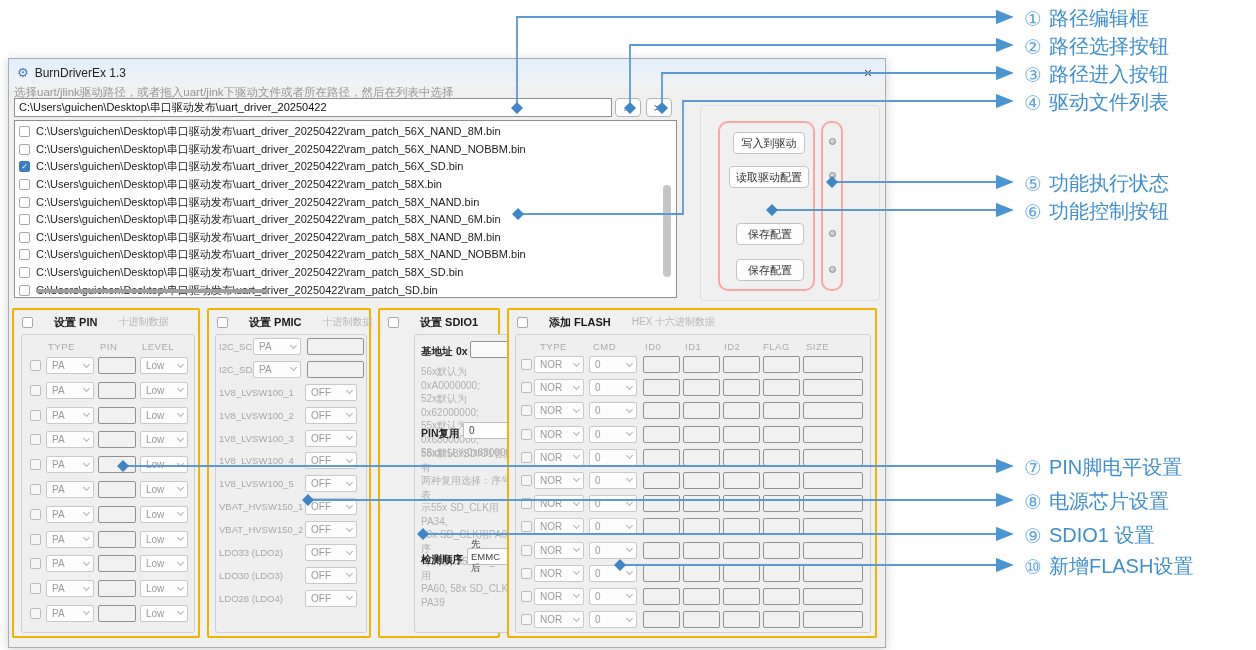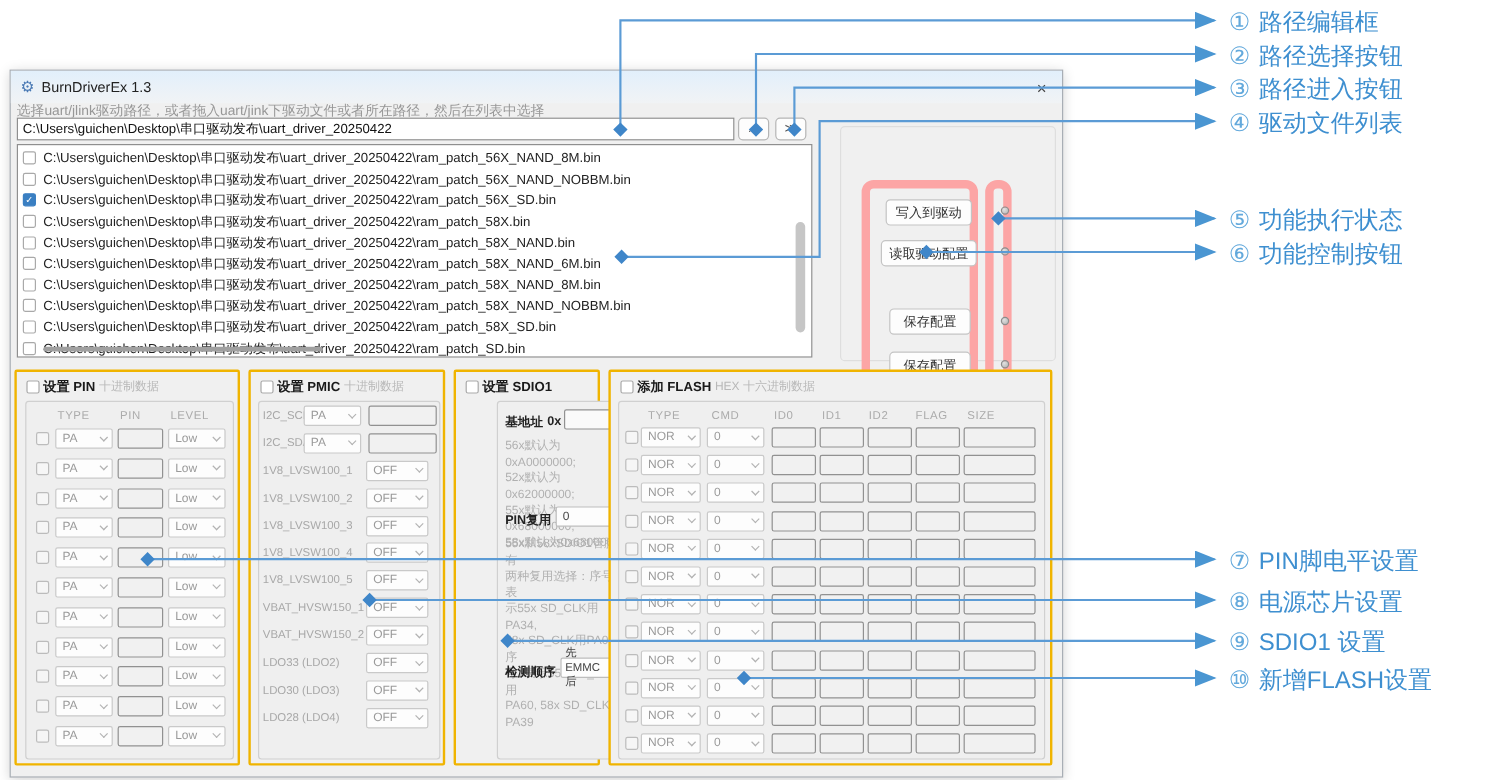--- a/index.html
+++ b/index.html
@@ -37,31 +37,31 @@
   .dd{display:inline-flex;align-items:center;justify-content:space-between;background:#fdfdfd;border:1px solid #c9c9c9;
       border-radius:2px;height:17px;padding:0 4px 0 5px;color:#9a9a9a;font-size:10px;}
   .dd.en{color:#444;border-color:#bdbdbd;}
   .chev{width:5px;height:5px;border-right:1.4px solid #b3b3b3;border-bottom:1.4px solid #b3b3b3;
       transform:rotate(45deg);margin-left:3px;margin-top:-3px;flex:none;}
   .inp{display:inline-block;height:17px;background:#f1f1f1;border:1px solid #919191;border-radius:2px;}
   .inp.lite{background:#fafafa;}
 
   
   #groupbox{position:absolute;left:700px;top:105px;width:180px;height:196px;border:1px solid #dedede;border-radius:4px;}
-  .orangebox{position:absolute;border:7px solid #fca5a5;border-radius:10px;margin-top:29px;}
+  .orangebox{position:absolute;border:2px solid #fca5a5;border-radius:10px;}
   #actionbox{left:718px;top:121px;width:97px;height:170px;}
   #indbox{left:821px;top:121px;width:22px;height:170px;}
   .abtn{position:absolute;height:22px;background:#fdfdfd;border:1px solid #c4c4c4;border-radius:4px;font-size:11px;
       color:#333;display:flex;align-items:center;justify-content:center;white-space:nowrap;}
   .ind{position:absolute;width:7px;height:7px;border-radius:50%;background:radial-gradient(circle at 35% 30%,#e2e2e2,#b3b3b3);
       border:1px solid #8d8d8d;}
 
   
   .panel{position:absolute;border:2px solid #f0b400;border-radius:2px;background:#f0f0f0;}
-  .phead{position:absolute;left:0;top:0;right:0;height:24px;display:flex;align-items:center;gap:3px;padding:0 8px;}
+  .phead{position:absolute;left:0;top:0;right:0;height:24px;display:flex;align-items:center;gap:21px;padding:0 8px;}
   .ptitle{font-size:11px;font-weight:bold;color:#1a1a1a;white-space:nowrap;}
   .psub{font-size:10px;color:#b8b8b8;white-space:nowrap;}
   .pbody{position:absolute;top:24px;border:1px solid #d0d0d0;border-radius:3px;background:#efefef;}
   .colhead{position:relative;height:18px;}
   .colhead span{position:absolute;top:6px;font-size:9.5px;color:#ababab;letter-spacing:.5px;}
   .prow,.mrow,.frow{position:relative;}
   .prow{height:24.8px;}
   .mrow{height:22.9px;}
   .frow{height:23.2px;}
   .prow>*,.mrow>*,.frow>*{position:absolute;}

